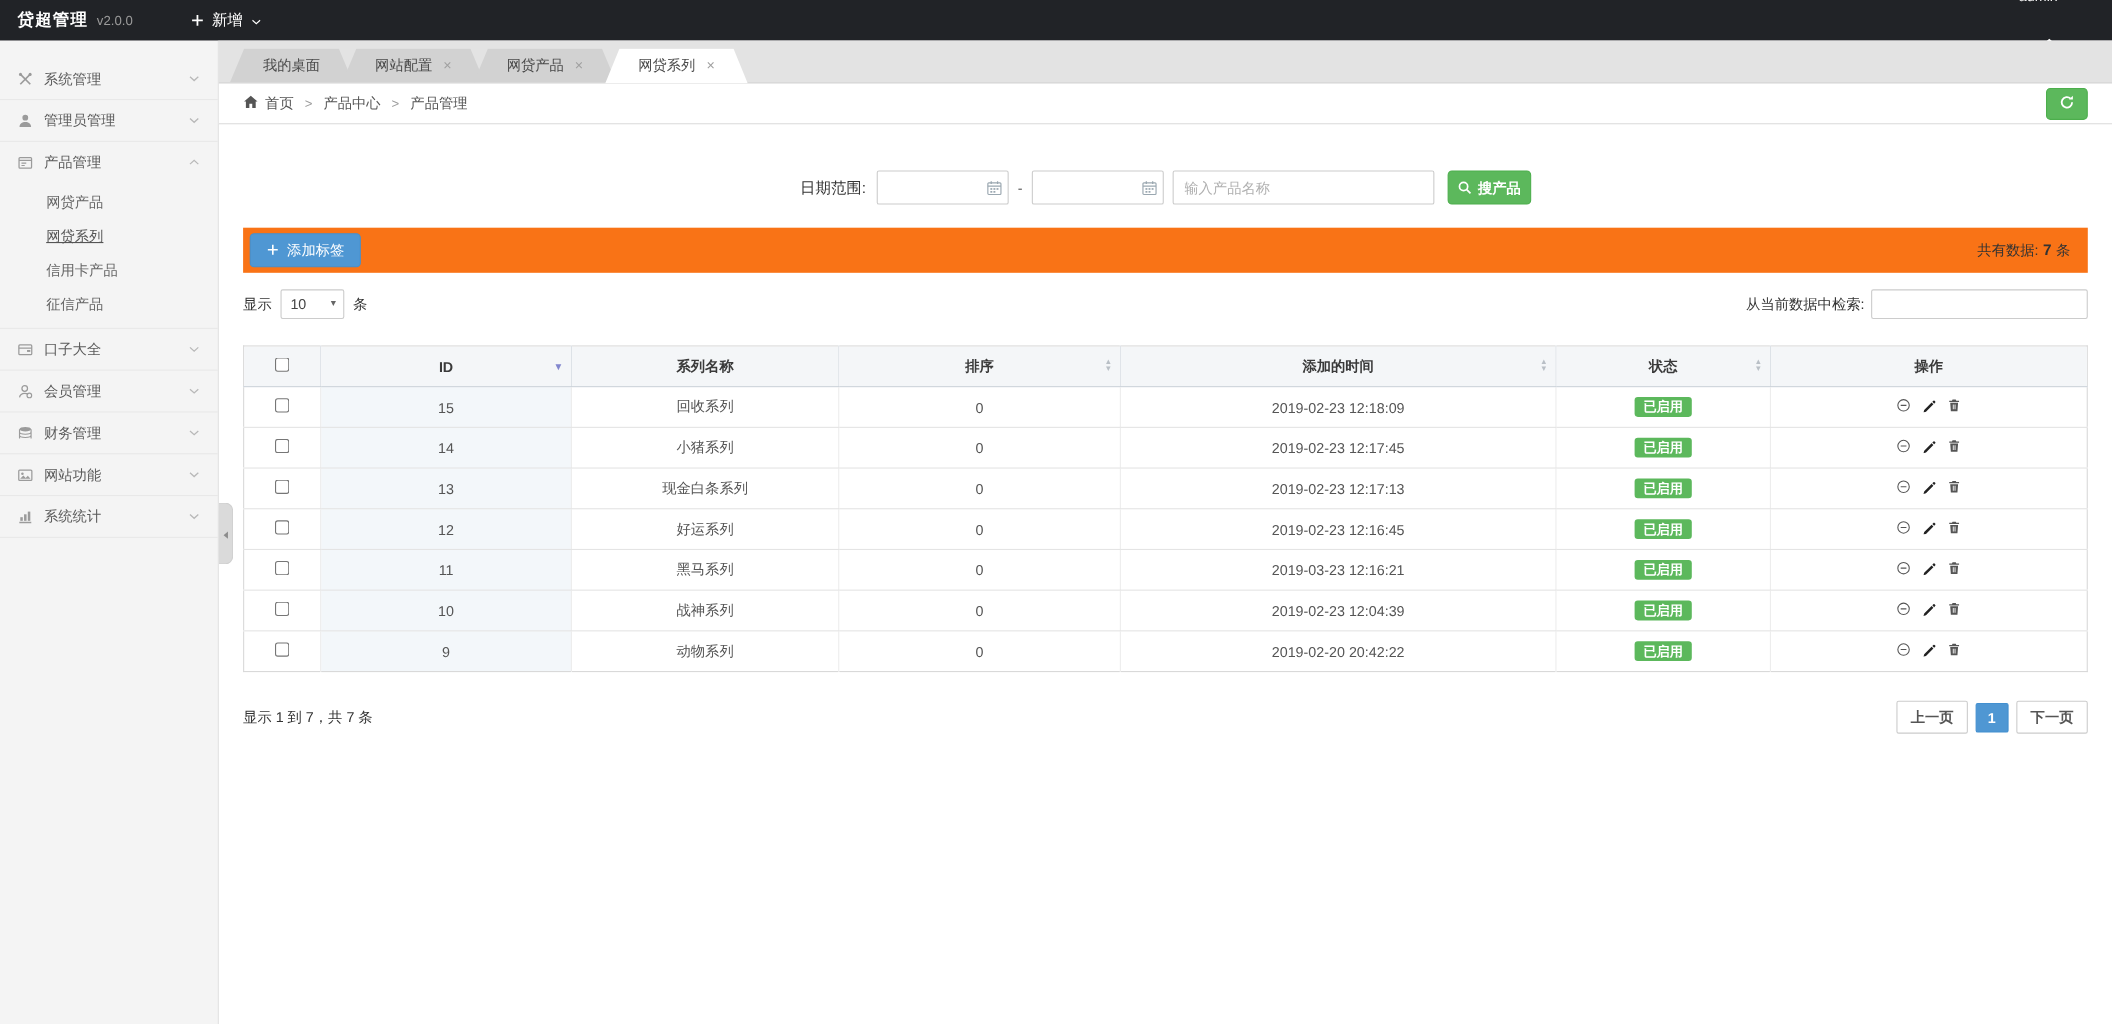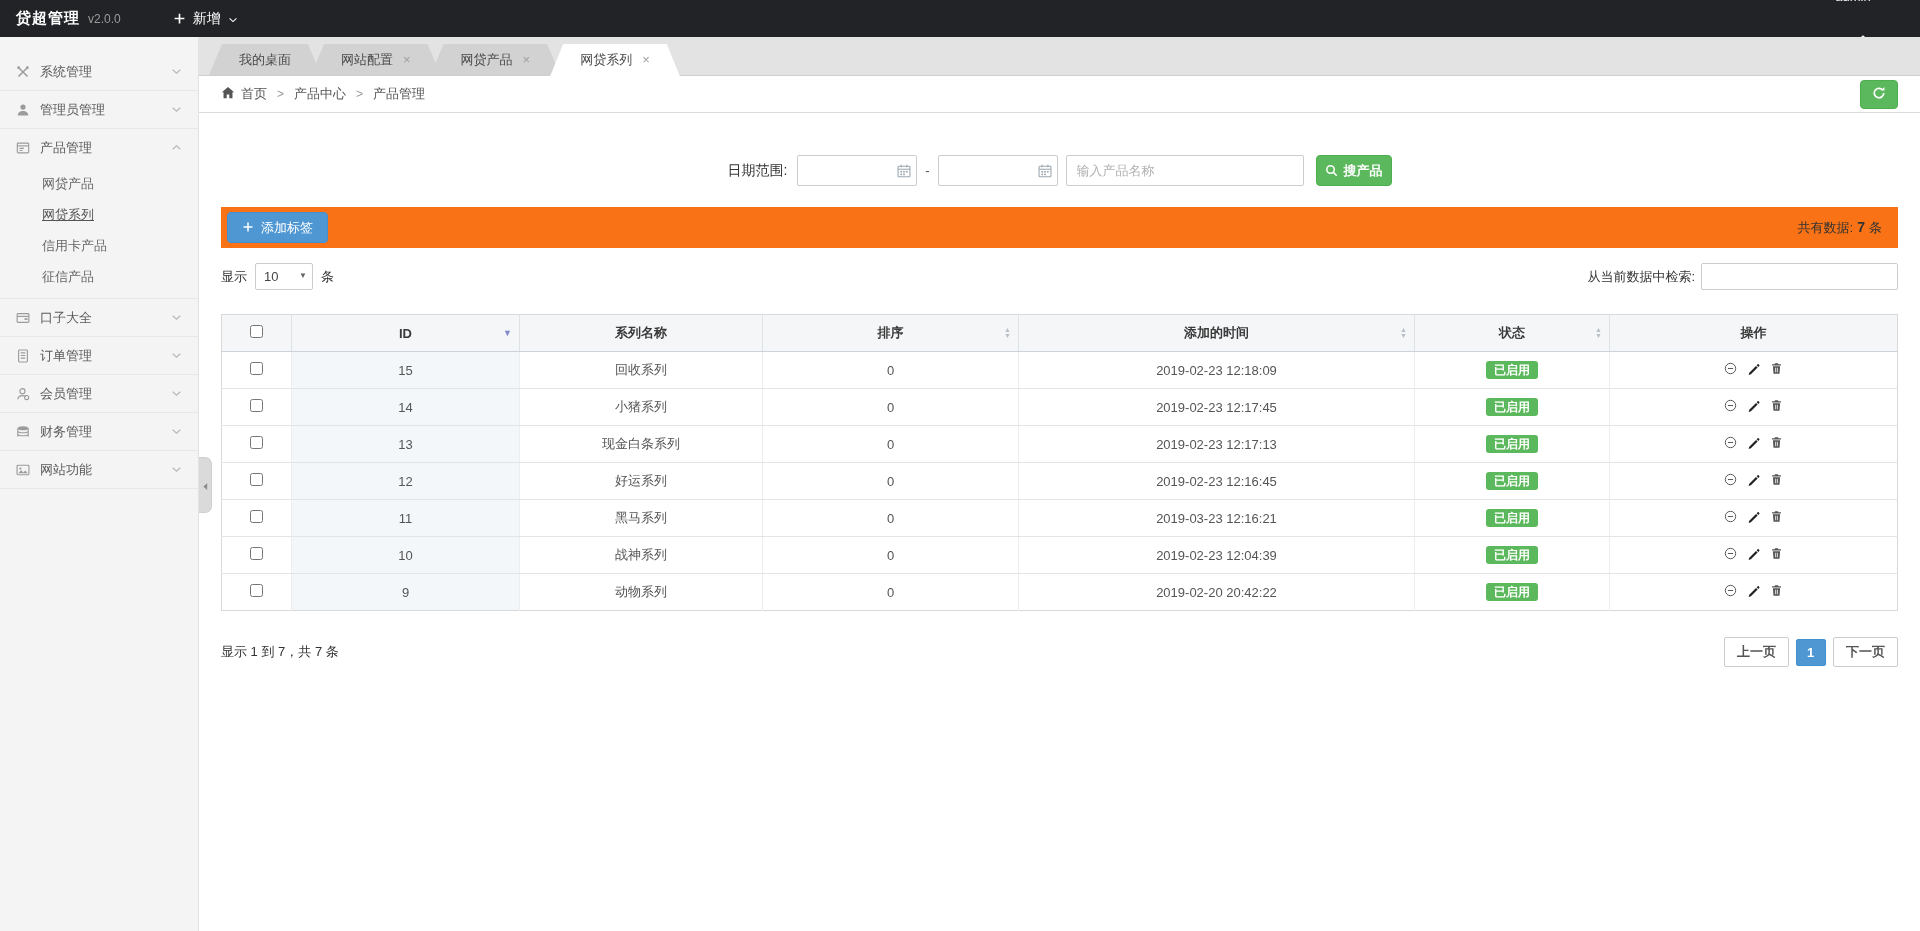--- a/index.html
+++ b/index.html
@@ -246,36 +246,20 @@
             </span>
        <span class="side-label" data-name="sidebar-item-label">口子大全</span>
        <span class="icon caret" data-name="chevron-down-icon">
               <svg viewBox="0 0 16 16" fill="currentColor">
                 <path d="M2.5 5.5l5.5 5 5.5-5" fill="none" stroke="currentColor" stroke-width="1.7"></path>
               </svg>
             </span>
      </div>
         </div>
         <div class="side-group">
-          <div class="side-item" data-name="sidebar-item-订单管理">
-       <span class="icon side-icon" data-name="order-icon">
-              <svg viewBox="0 0 16 16" fill="currentColor">
-                <rect x="3" y="1.2" width="10" height="13.6" rx="1" fill="none" stroke="currentColor" stroke-width="1.3"></rect>
-                <path d="M5.4 4.4h5.2M5.4 7.4h5.2M5.4 10.4h5.2" stroke="currentColor" stroke-width="1.2"></path>
-              </svg>
-            </span>
-       <span class="side-label" data-name="sidebar-item-label">订单管理</span>
-       <span class="icon caret" data-name="chevron-down-icon">
-              <svg viewBox="0 0 16 16" fill="currentColor">
-                <path d="M2.5 5.5l5.5 5 5.5-5" fill="none" stroke="currentColor" stroke-width="1.7"></path>
-              </svg>
-            </span>
-     </div>
-        </div>
-        <div class="side-group">
           <div class="side-item" data-name="sidebar-item-会员管理">
        <span class="icon side-icon" data-name="member-icon">
               <svg viewBox="0 0 16 16" fill="currentColor">
                 <circle cx="7.4" cy="4.8" r="2.9" fill="none" stroke="currentColor" stroke-width="1.3"></circle>
                 <path d="M2 14c.5-2.9 2.6-4.2 5.4-4.2 1.4 0 2.6.3 3.6 1" fill="none" stroke="currentColor" stroke-width="1.3"></path>
                 <circle cx="12.2" cy="12" r="2.4" fill="none" stroke="currentColor" stroke-width="1.2"></circle>
               </svg>
             </span>
        <span class="side-label" data-name="sidebar-item-label">会员管理</span>
        <span class="icon caret" data-name="chevron-down-icon">
@@ -304,20 +288,38 @@
         <div class="side-group">
           <div class="side-item" data-name="sidebar-item-网站功能">
        <span class="icon side-icon" data-name="site-icon">
               <svg viewBox="0 0 16 16" fill="currentColor">
                 <rect x="1.2" y="2.6" width="13.6" height="10.8" rx="1" fill="none" stroke="currentColor" stroke-width="1.3"></rect>
                 <circle cx="5" cy="6.4" r="1.3"></circle>
                 <path d="M2.6 11.8l3.4-3.4 2.4 2.4 2.2-2.2 2.8 3.2z"></path>
               </svg>
             </span>
        <span class="side-label" data-name="sidebar-item-label">网站功能</span>
+       <span class="icon caret" data-name="chevron-down-icon">
+              <svg viewBox="0 0 16 16" fill="currentColor">
+                <path d="M2.5 5.5l5.5 5 5.5-5" fill="none" stroke="currentColor" stroke-width="1.7"></path>
+              </svg>
+            </span>
+     </div>
+        </div>
+        <div class="side-group">
+          <div class="side-item" data-name="sidebar-item-系统统计">
+       <span class="icon side-icon" data-name="stats-icon">
+              <svg viewBox="0 0 16 16" fill="currentColor">
+                <path d="M1.8 13h12.4v1.4H1.8z"></path>
+                <rect x="2.8" y="8.2" width="2.6" height="3.8"></rect>
+                <rect x="6.7" y="5.2" width="2.6" height="6.8"></rect>
+                <rect x="10.6" y="2.4" width="2.6" height="9.6"></rect>
+              </svg>
+            </span>
+       <span class="side-label" data-name="sidebar-item-label">系统统计</span>
        <span class="icon caret" data-name="chevron-down-icon">
               <svg viewBox="0 0 16 16" fill="currentColor">
                 <path d="M2.5 5.5l5.5 5 5.5-5" fill="none" stroke="currentColor" stroke-width="1.7"></path>
               </svg>
             </span>
      </div>
         </div>
       </div>
   </div>
   <div class="collapse-handle" data-name="sidebar-collapse-handle">

